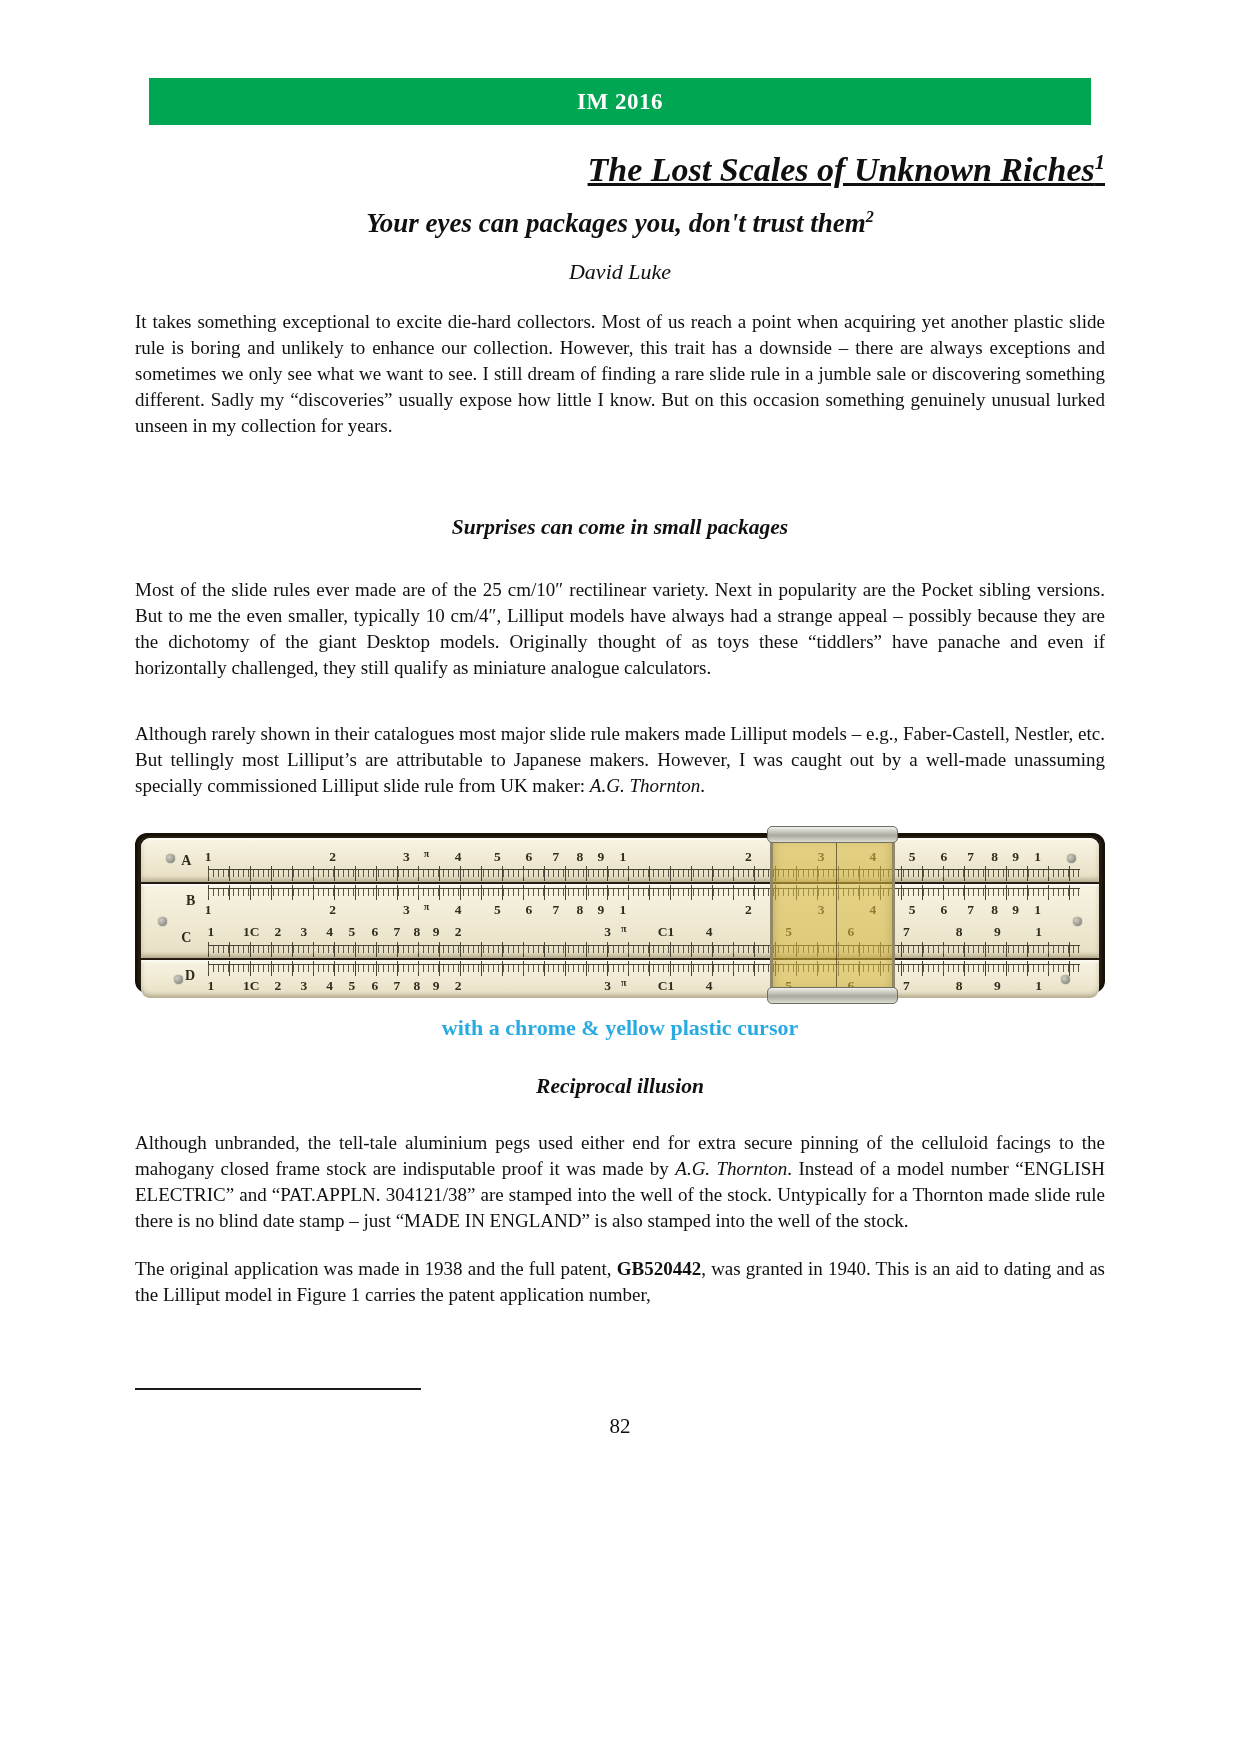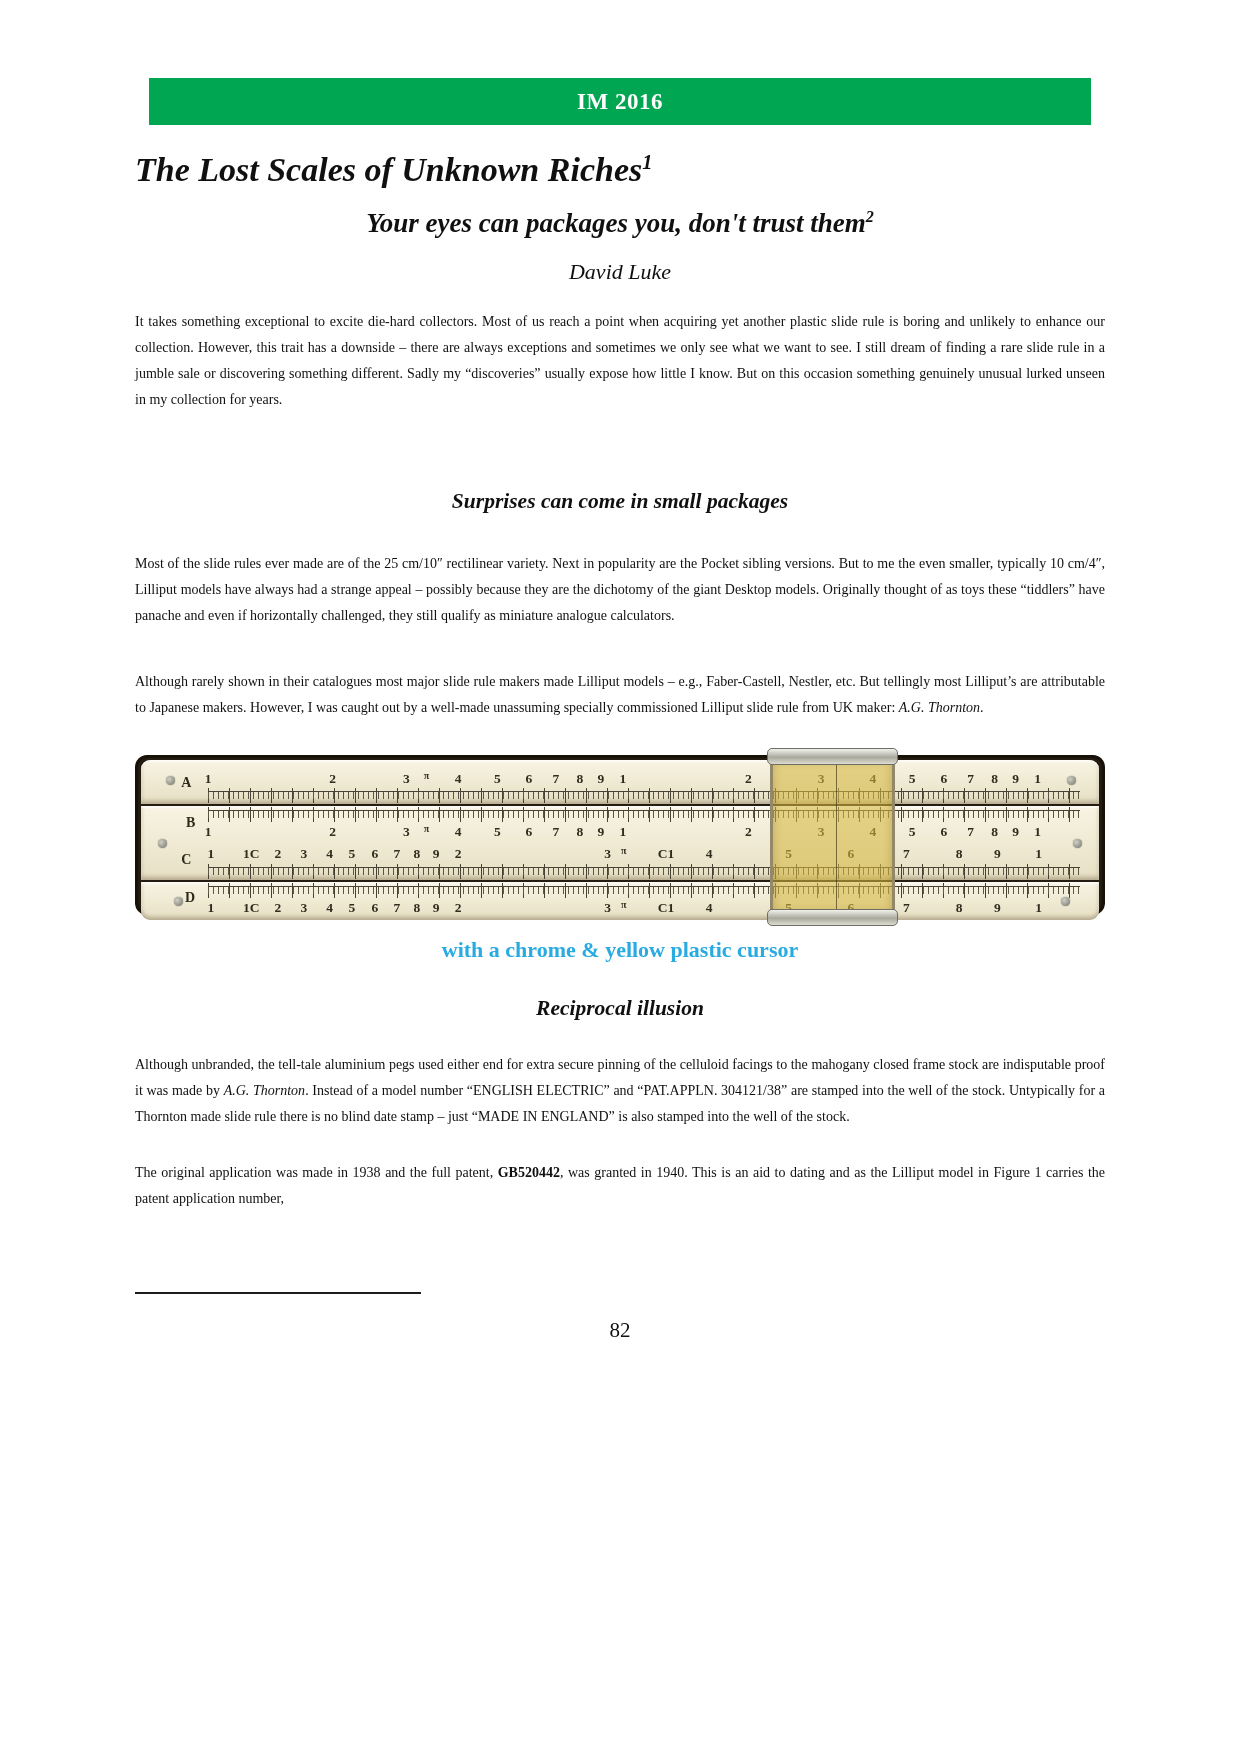--- a/index.html
+++ b/index.html
@@ -7,31 +7,31 @@
     width:1240px;height:1754px;box-sizing:border-box;
     padding:0 135px;position:relative;background:#ffffff;
     font-family:"Liberation Serif", serif;color:#101010;
   }
   .green-bar{
     margin:78px 14px 0 14px;height:47px;
     display:flex;align-items:center;justify-content:center;
     color:#ffffff;font-size:23px;letter-spacing:.5px;
   }
   .title{
-    margin:24px 0 0 0;text-align:left;
-    font-size:34px;font-weight:bold;font-style:italic;line-height:1.25;
+    margin:24px 0 0 0;text-align:right;
+    font-size:34px;font-weight:bold;font-style:italic;line-height:1.25;text-decoration:underline;
   }
   .title sup,.subtitle sup{font-size:60%;}
   .subtitle{
     margin:14px 0 0 0;text-align:center;
     font-size:27px;font-weight:bold;font-style:italic;line-height:1.3;
   }
   .author{margin:18px 0 0 0;text-align:center;font-size:22px;font-style:italic;}
   p.body-par{
-    margin:36px 0 0 0;font-size:14px;line-height:26px;
+    margin:36px 0 0 0;font-size:19px;line-height:26px;
     text-align:justify;
   }
   p.first-par{margin-top:24px;}
   .section-heading{
     margin:28px 0 0 0;text-align:center;
     font-size:21.5px;font-weight:bold;font-style:italic;line-height:28px;
   }
   .section-heading.big-gap{margin-top:74px;}
   p.after-heading{margin-top:36px;}
 
@@ -241,21 +241,21 @@
     </div>
     <figcaption style="color:#29abe2;">
       <div>with a chrome &amp; yellow plastic cursor</div>
     </figcaption>
   </figure>
 
   <h3 class="section-heading">Reciprocal illusion</h3>
 
   <p class="body-par" style="margin-top:30px;"><span>Although unbranded, the tell-tale aluminium pegs used either end for extra secure pinning of the celluloid facings to the mahogany closed frame stock are indisputable proof it was made by </span><em class="inl">A.G. Thornton</em><span>. Instead of a model number “ENGLISH ELECTRIC” and “PAT.APPLN. 304121/38” are stamped into the well of the stock. Untypically for a Thornton made slide rule there is no blind date stamp – just “MADE IN ENGLAND” is also stamped into the well of the stock.</span></p>
 
-  <p class="body-par" style="margin-top:30px;"><span>The original application was made in 1938 and the full patent, </span><strong class="inl">GB520442</strong><span>, was granted in 1940. This is an aid to dating and as the Lilliput model in Figure 1 carries the patent application number,</span></p>
+  <p class="body-par" style="margin-top:22px;"><span>The original application was made in 1938 and the full patent, </span><strong class="inl">GB520442</strong><span>, was granted in 1940. This is an aid to dating and as the Lilliput model in Figure 1 carries the patent application number,</span></p>
 
   <div class="fn-sep"></div>
 
   <div class="footnotes">
   </div>
 
   <div class="page-number">82</div>
 
 </div>
 

